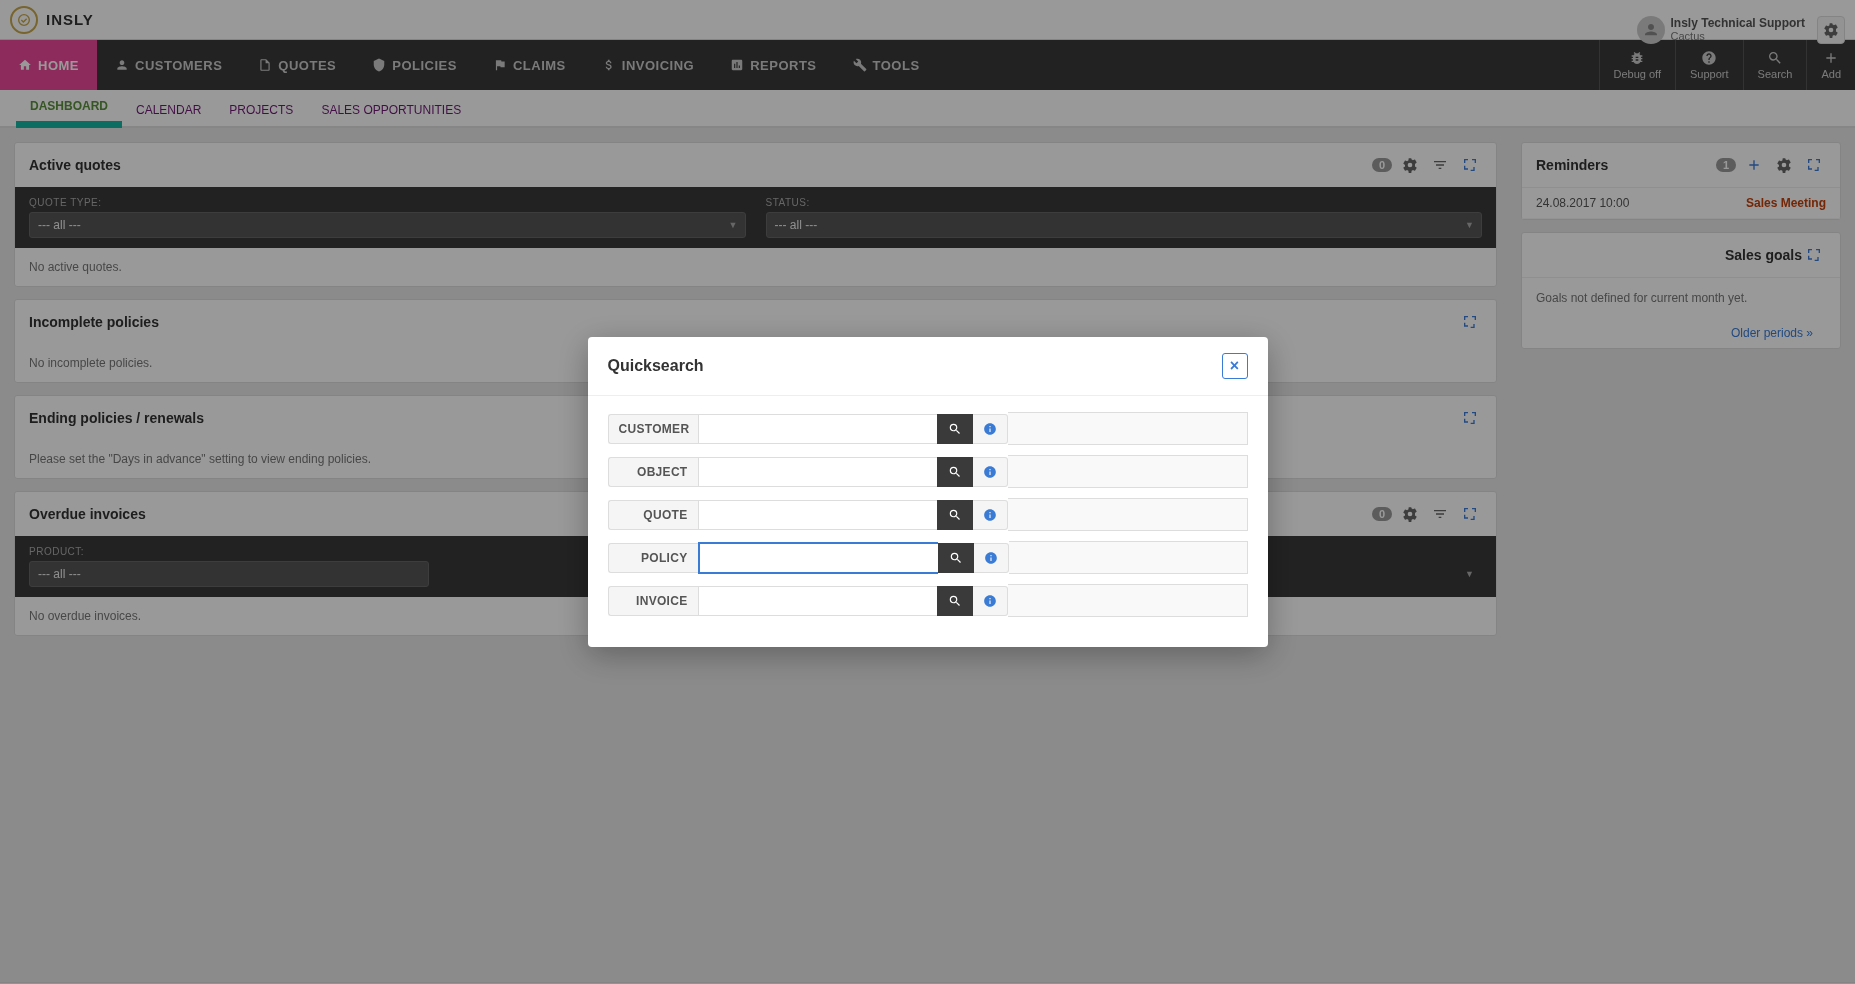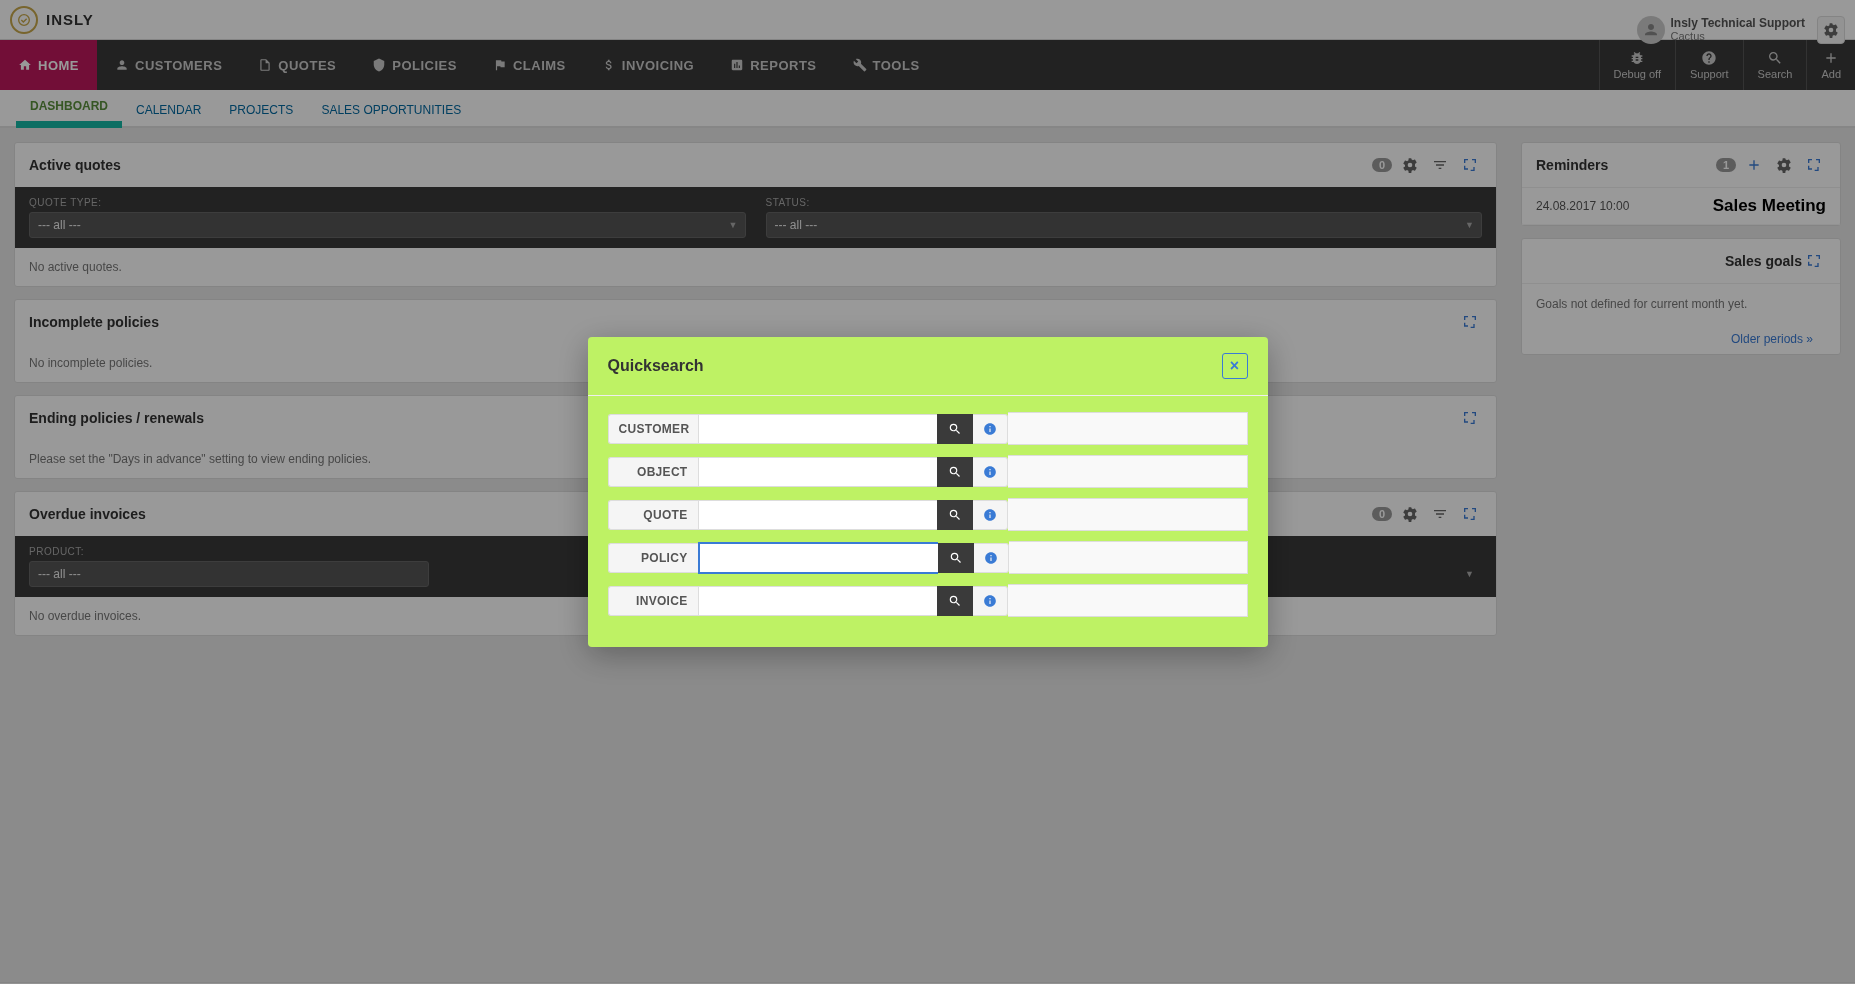--- a/index.html
+++ b/index.html
@@ -39,21 +39,21 @@
       display: flex;
       align-items: stretch;
     }
     .nav-item {
       display: flex; align-items: center; gap: 6px;
       padding: 0 18px;
       color: #ccc; font-size: 13px; font-weight: bold;
       cursor: pointer; text-decoration: none;
       letter-spacing: 0.5px;
     }
-    .nav-item.active { background: #be185d; color: #fff; }
+    .nav-item.active { background: #ec4899; color: #fff; }
     .nav-item svg { width: 14px; height: 14px; fill: currentColor; }
     .nav-right-actions {
       margin-left: auto;
       display: flex; align-items: stretch;
     }
     .nav-action {
       display: flex; flex-direction: column; align-items: center; justify-content: center;
       padding: 0 14px;
       color: #ccc; font-size: 11px; cursor: pointer;
       border-left: 1px solid #555;
@@ -65,21 +65,21 @@
       background: #fff;
       height: 38px;
       display: flex;
       align-items: flex-end;
       padding: 0 16px;
       border-bottom: 2px solid #e0e0e0;
       position: relative;
     }
     .sub-nav-item {
       padding: 8px 14px;
-      font-size: 12px; color: #0369a1; cursor: pointer;
+      font-size: 12px; color: #701a75; cursor: pointer;
       border-bottom: 3px solid transparent;
       margin-bottom: -2px;
     }
     .sub-nav-item.active { color: #5a8f3c; border-bottom: 7px solid #14b8a6; font-weight: bold; }
 
     
     .main-content {
       display: flex;
       padding: 14px;
       gap: 24px;
@@ -134,39 +134,39 @@
     
     .right-panel { width: 320px; display: flex; flex-direction: column; gap: 12px; }
 
     .reminders-widget .widget-header { border-bottom: 1px solid #eee; }
     .reminder-item {
       padding: 8px 14px;
       display: flex; align-items: center; justify-content: space-between;
       border-bottom: 1px solid #f5f5f5;
     }
     .reminder-date { font-size: 12px; color: #555; }
-    .reminder-link { font-size: 17px; color: #000000; font-weight: bold; cursor: pointer; }
+    .reminder-link { font-size: 12px; color: #c2410c; font-weight: bold; cursor: pointer; }
 
     .sales-goals-widget .widget-header { border-bottom: 1px solid #eee; justify-content: flex-end; }
     .sales-goals-body { padding: 12px 14px; }
     .no-goals { font-size: 12px; color: #777; }
     .older-periods { text-align: right; padding: 8px 27px; }
     .older-periods a { font-size: 12px; color: #3a7bd5; text-decoration: none; }
 
     
     .overlay {
       position: fixed; top: 0; left: 0; right: 0; bottom: 0;
       background: rgba(0,0,0,0.4);
       display: flex; align-items: center; justify-content: center;
       z-index: 1000;
     }
 
     
     .modal {
-      background: #bef264;
+      background: #ffffff;
       border-radius: 4px;
       width: 680px;
       box-shadow: 0 8px 32px rgba(0,0,0,0.3);
       overflow: hidden;
     }
     .modal-header {
       padding: 16px 20px;
       display: flex; align-items: center; justify-content: space-between;
       border-bottom: 1px solid #eee;
     }

